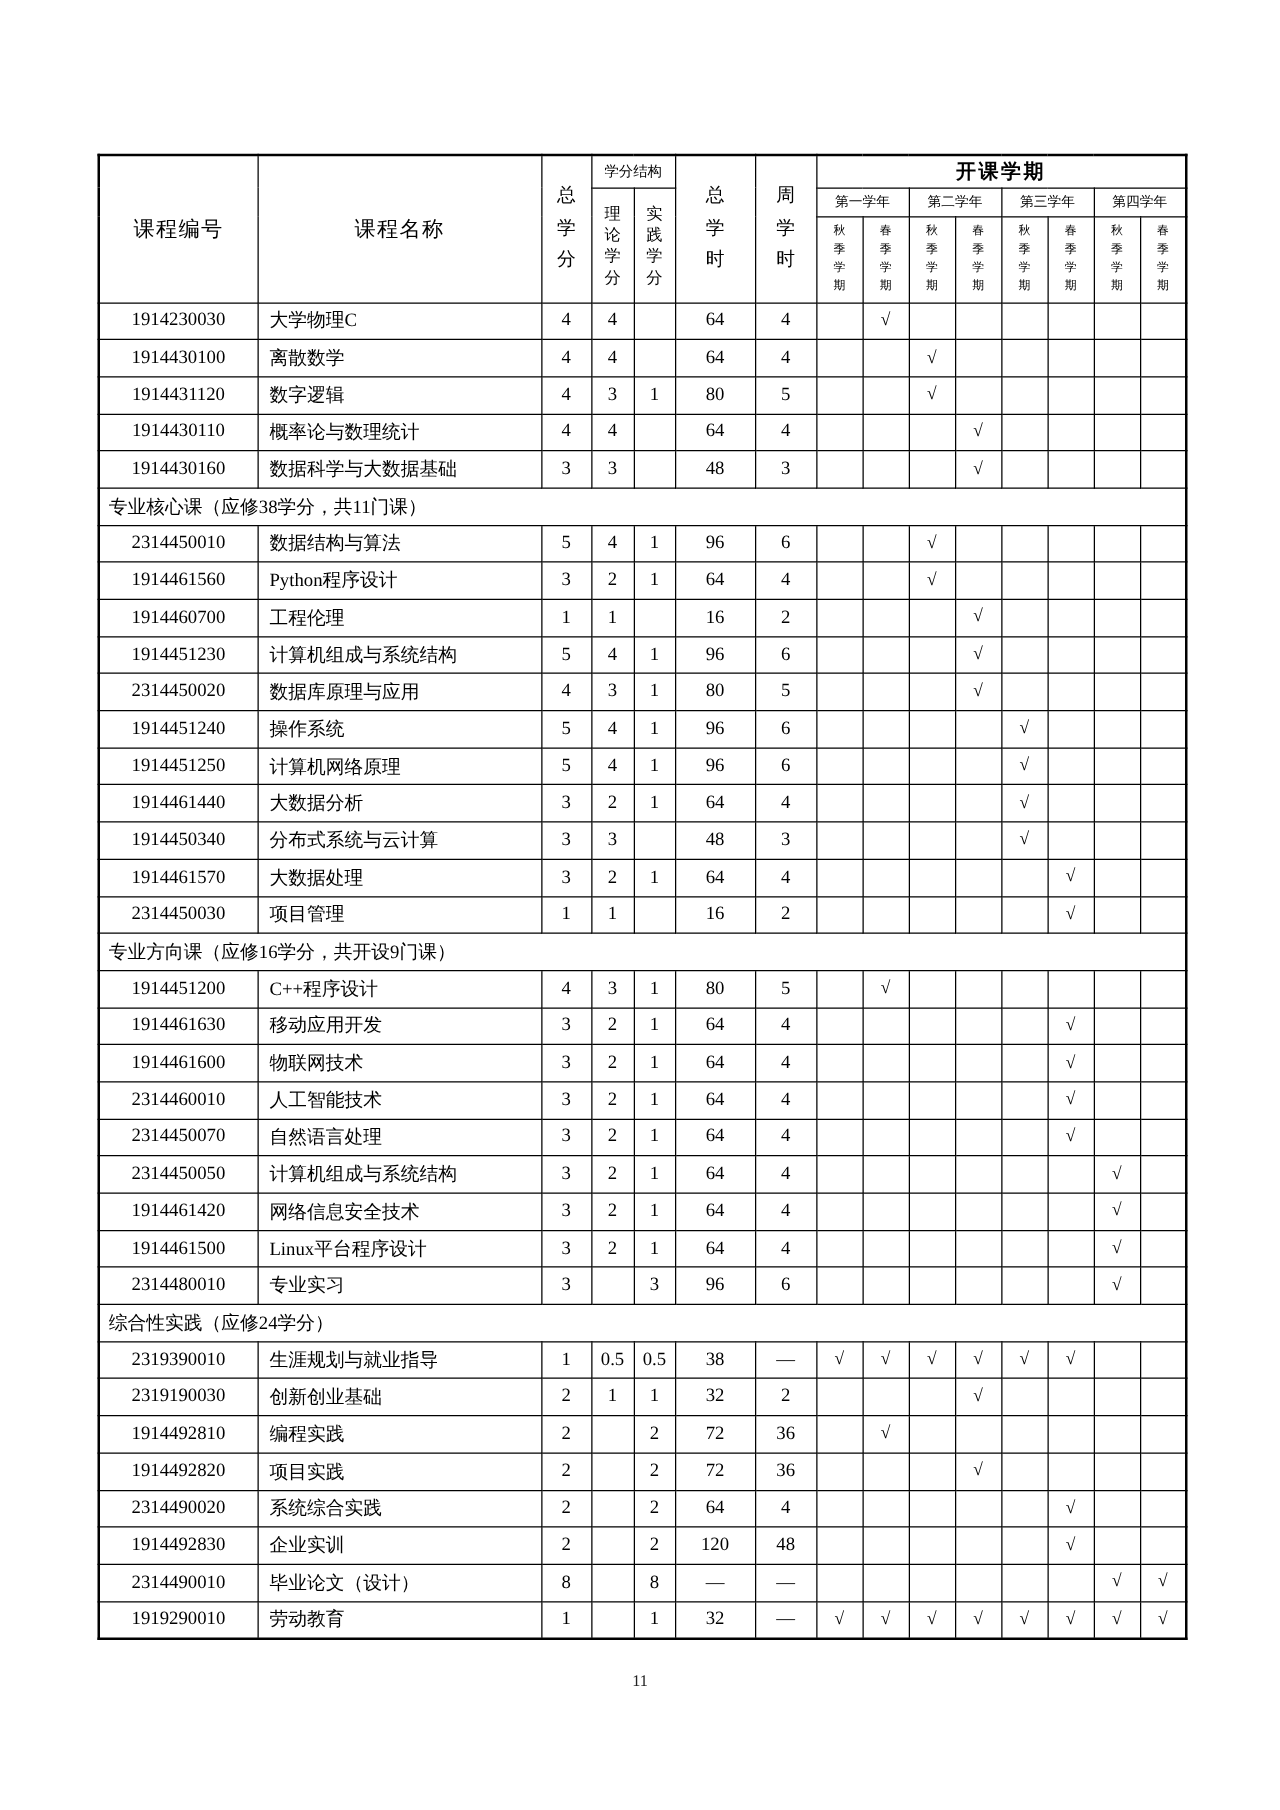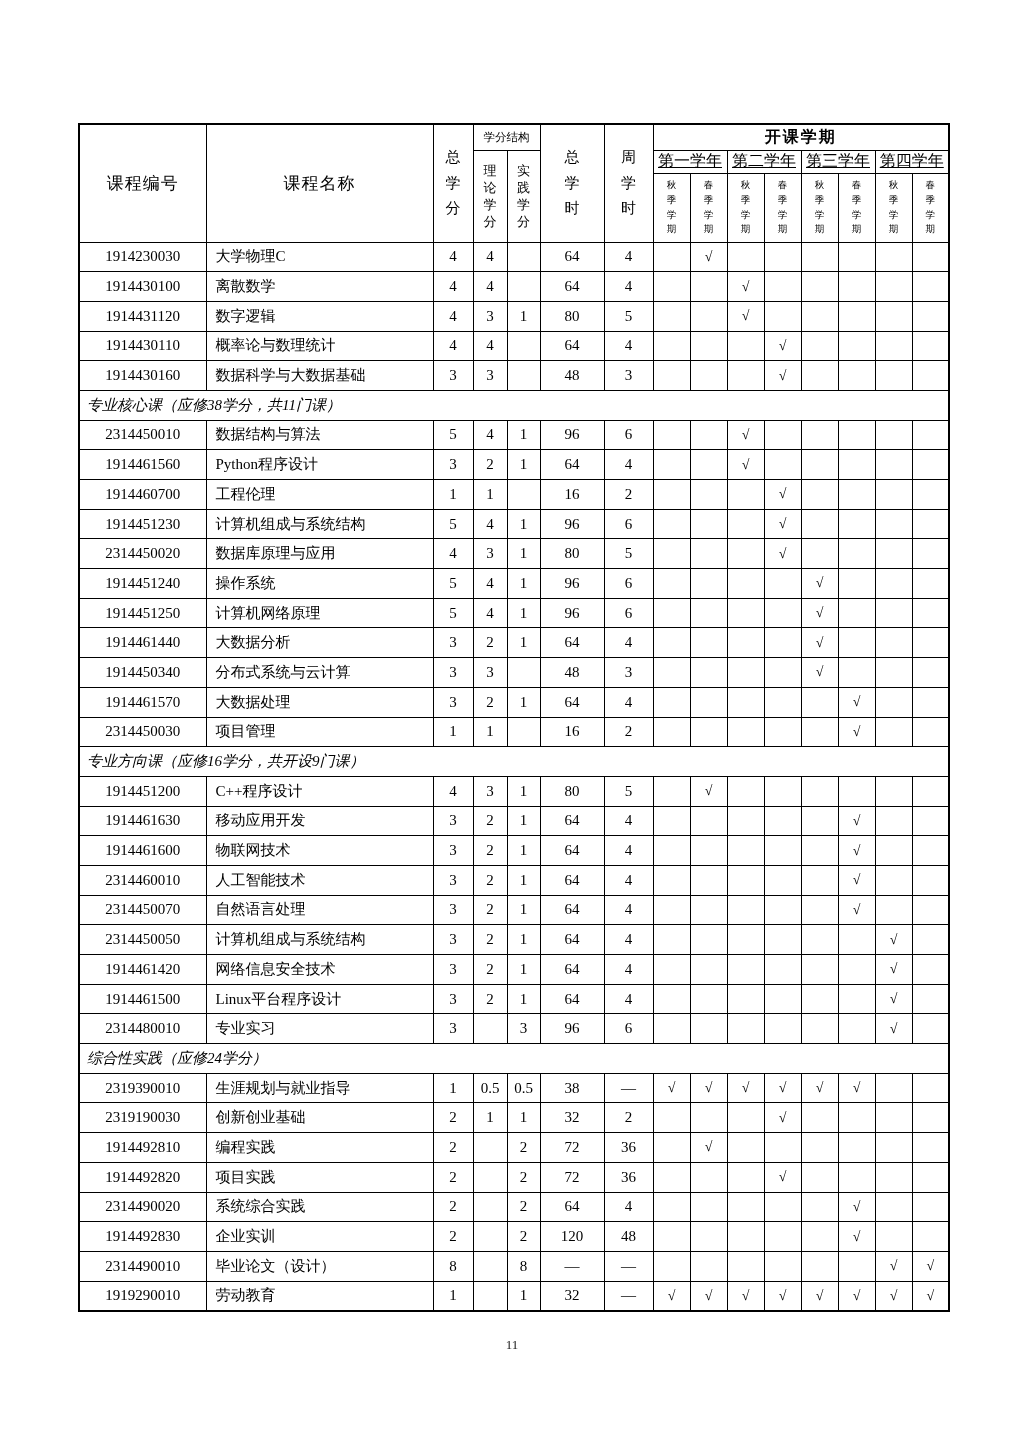--- a/index.html
+++ b/index.html
@@ -28,30 +28,30 @@
     overflow: hidden;
   }
   thead tr.r1 { height: 26px; }
   thead tr.r2 { height: 23px; }
   thead tr.r3 { height: 69px; }
   tbody tr { height: 29.7px; padding-left: 40px; }
 
   .h-main  { font-size: 17px; letter-spacing: 1px; }
   .h-kaike { font-size: 16px; font-weight: bold; letter-spacing: 2px; margin-top: 36px; }
   .h-jiegou{ font-size: 11.5px; }
-  .h-year  { font-size: 16px; text-decoration: underline; }
+  .h-year  { font-size: 11px; }
 
   .v { white-space: pre-line; }
   .v3 { font-size: 15px; line-height: 1.7; letter-spacing: 0; }
   .v4 { font-size: 13px; line-height: 1.32; }
   .v-season { font-size: 9.5px; line-height: 1.55; }
 
   tbody td { font-size: 15px; }
   td.name { text-align: left; padding-left: 9px; margin-left: 18px; }
-  td.section { text-align: left; padding-left: 7px; font-size: 15px; font-style: italic; }
+  td.section { text-align: left; padding-left: 7px; font-size: 15px; }
   td.chk { font-size: 14px; }
 
   .page-number {
     position: absolute; left: 0; right: 0; top: 1337px;
     text-align: center; font-size: 13px; color: #222;
   }
 </style>
 </head>
 <body>
 

